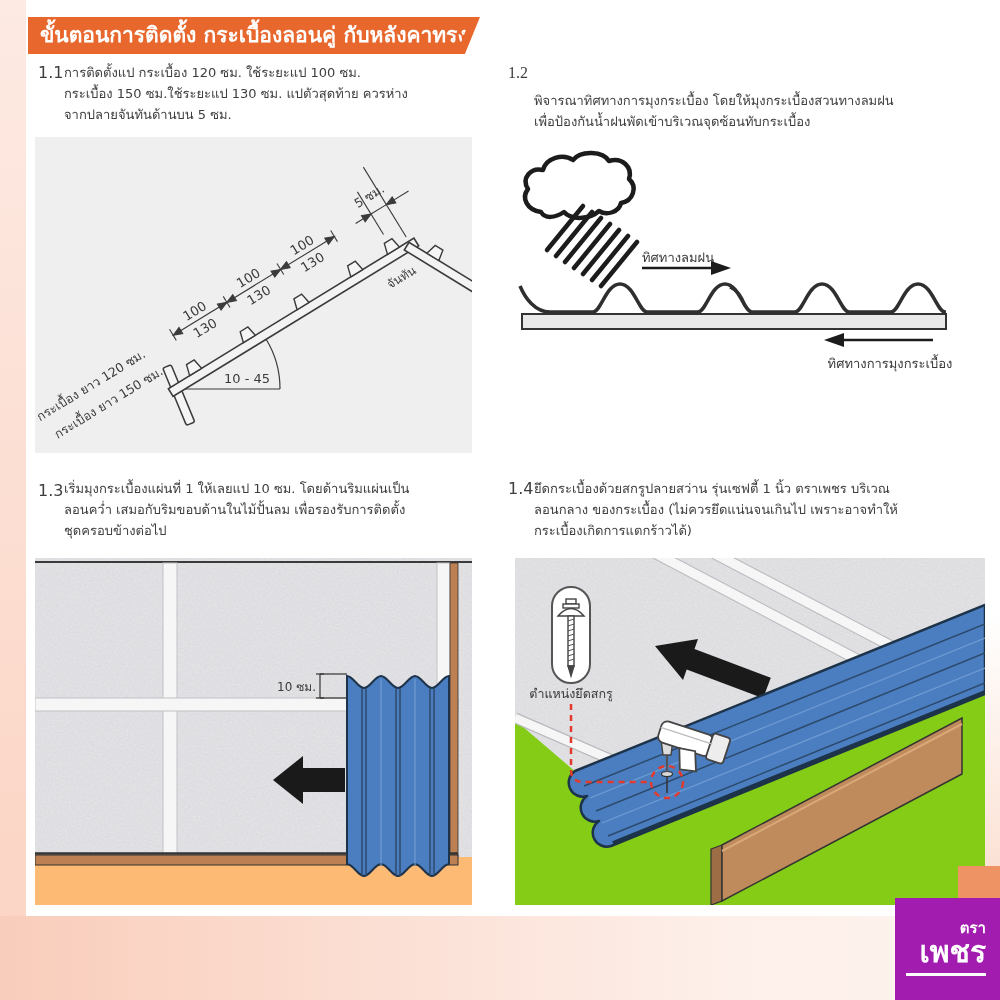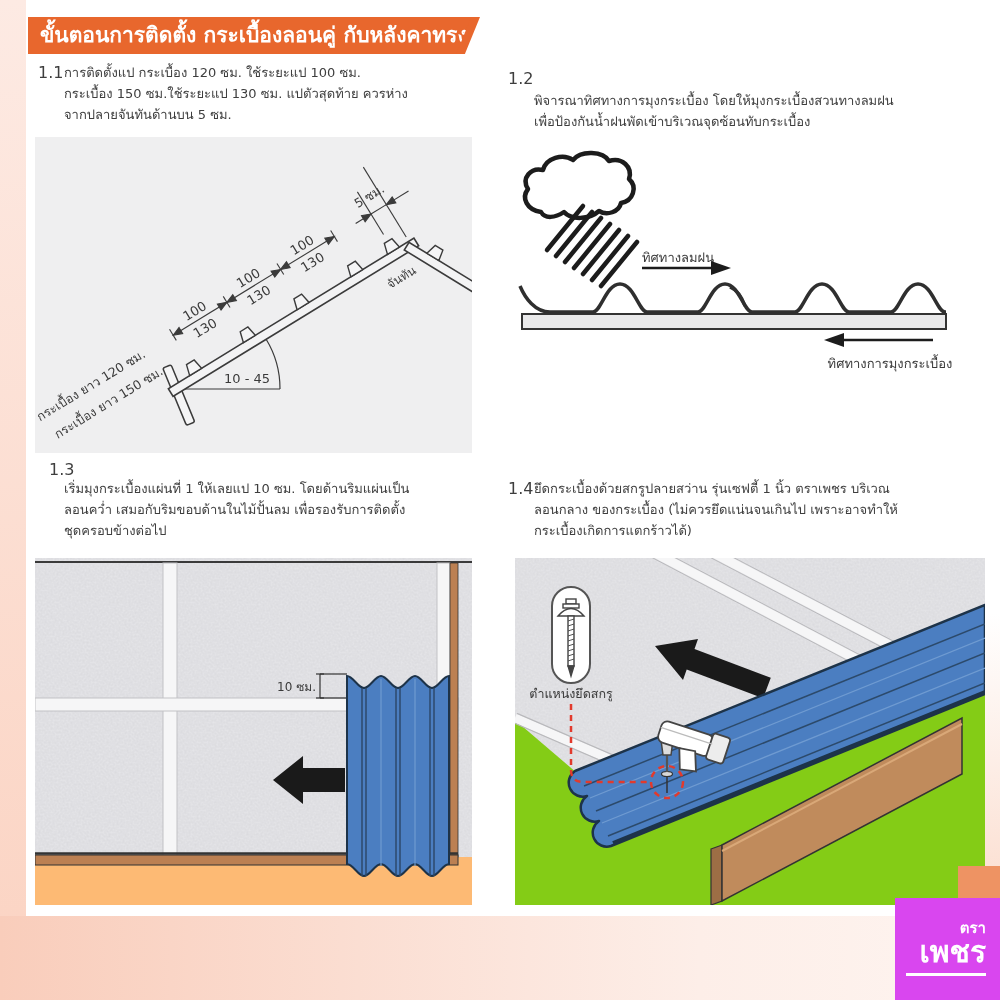--- a/index.html
+++ b/index.html
@@ -15,21 +15,21 @@
         clip-path:polygon(0 0,100% 0,calc(100% - 14px) 100%,0 100%);}
   .banner-title{font-size:21px;font-weight:bold;color:#ffffff;line-height:37px;
         padding-left:12px;white-space:nowrap;}
   .banner-tip{position:absolute;left:452px;top:17px;width:28px;height:37px;background:#e8672d;
         clip-path:polygon(69% 0,100% 0,46% 100%,15% 100%);}
   .sec-num{position:absolute;font-size:16px;line-height:21px;}
   .sec-text{position:absolute;font-size:13px;line-height:21px;white-space:pre-line;}
   .panel{position:absolute;background:#efeff0;}
   .panel svg{display:block;}
   .logo-sq-light{position:absolute;left:958px;top:866px;width:42px;height:42px;background:#ee9363;}
-  .logo-sq{position:absolute;left:895px;top:898px;width:105px;height:102px;background:#d946ef;
+  .logo-sq{position:absolute;left:895px;top:898px;width:105px;height:102px;background:#a21caf;
         box-sizing:border-box;padding:22px 14px 0 0;text-align:right;color:#fff;}
   .logo-top{font-size:15px;font-weight:bold;line-height:16px;}
   .logo-bottom{font-size:30px;font-weight:bold;line-height:32px;}
   .logo-underline{width:80px;height:3px;background:#ffffff;margin:5px 0 0 auto;}
   text{fill:#3a3a3a;}
 </style>
 </head>
 <body>
 
 <div class="page">
@@ -41,21 +41,21 @@
   <div class="banner">
     <div class="banner-title">ขั้นตอนการติดตั้ง กระเบื้องลอนคู่ กับหลังคาทรงจั่ว</div>
   </div>
   <div class="banner-tip"></div>
 
   <div class="sec-num" style="left:38px;top:62px;">1.1</div>
   <div class="sec-text" style="left:64px;top:62px;width:410px;">การติดตั้งแป กระเบื้อง 120 ซม. ใช้ระยะแป 100 ซม.
 กระเบื้อง 150 ซม.ใช้ระยะแป 130 ซม. แปตัวสุดท้าย ควรห่าง
 จากปลายจันทันด้านบน 5 ซม.</div>
 
-  <div class="sec-num" style="left:508px;top:68px;">1.2</div>
+  <div class="sec-num" style="left:508px;top:62px;font-family:Liberation Serif, serif;">1.2</div>
   <div class="sec-text" style="left:534px;top:62px;width:452px;margin-top:28px;">พิจารณาทิศทางการมุงกระเบื้อง โดยให้มุงกระเบื้องสวนทางลมฝน
 เพื่อป้องกันน้ำฝนพัดเข้าบริเวณจุดซ้อนทับกระเบื้อง</div>
 
   <div class="panel" style="left:35px;top:137px;width:437px;height:316px;">
     <svg width="437" height="316" viewBox="0 0 437 316">
 
       <g stroke="#3b3b3b" stroke-width="1.2" fill="none">
         <line x1="150" y1="252" x2="245" y2="252"></line>
         <path d="M 245,252 A 95,95 0 0 0 231,202"></path>
       </g>
@@ -137,21 +137,21 @@
            c 8,0 13,-28 27,-28 s 19,28 27,28 L 441,172"></path>
       <path fill="none" stroke="#2f2f2f" stroke-width="3.2" d="M 225,147 C 232,150 237,157 240,166"></path>
       <g stroke="#1c1c1c" fill="#1c1c1c">
         <line x1="337" y1="200" x2="428" y2="200" stroke-width="2.5"></line>
         <polygon points="319,200 339,193 339,207" stroke="none"></polygon>
       </g>
       <text x="385" y="228" font-size="13" text-anchor="middle">ทิศทางการมุงกระเบื้อง</text>
     </svg>
   </div>
 
-  <div class="sec-num" style="left:38px;top:459px;margin-left:11px;">1.3</div>
+  <div class="sec-num" style="left:38px;top:480px;">1.3</div>
   <div class="sec-text" style="left:64px;top:478px;width:410px;">เริ่มมุงกระเบื้องแผ่นที่ 1 ให้เลยแป 10 ซม. โดยด้านริมแผ่นเป็น
 ลอนคว่ำ เสมอกับริมขอบด้านในไม้ปั้นลม เพื่อรองรับการติดตั้ง
 ชุดครอบข้างต่อไป</div>
 
   <div class="sec-num" style="left:508px;top:478px;">1.4</div>
   <div class="sec-text" style="left:534px;top:478px;width:452px;">ยึดกระเบื้องด้วยสกรูปลายสว่าน รุ่นเซฟตี้ 1 นิ้ว ตราเพชร บริเวณ
 ลอนกลาง ของกระเบื้อง (ไม่ควรยึดแน่นจนเกินไป เพราะอาจทำให้
 กระเบื้องเกิดการแตกร้าวได้)</div>
 
   <div class="panel" style="left:35px;top:558px;width:437px;height:347px;background:#fdba74;">

